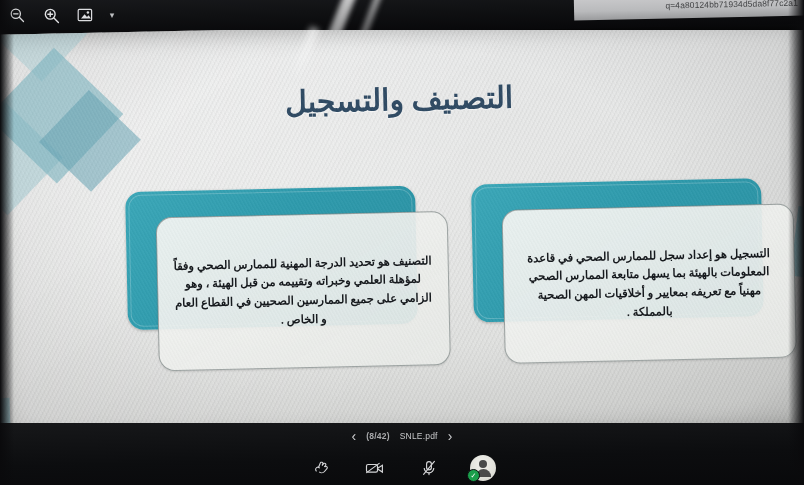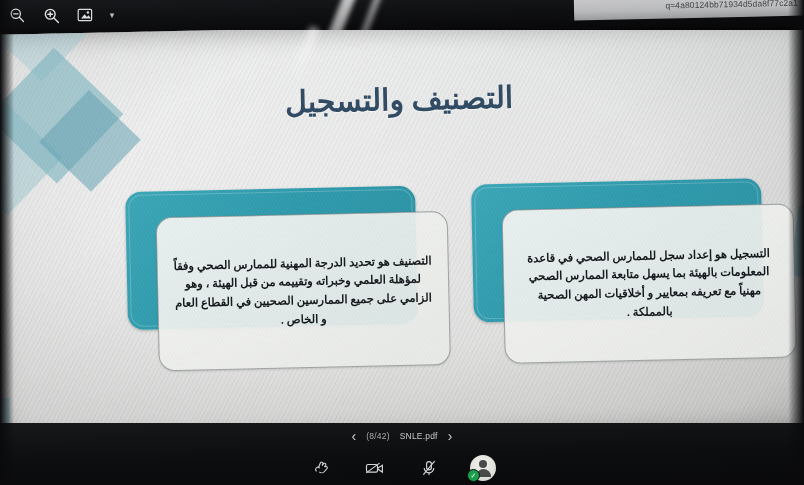--- a/index.html
+++ b/index.html
@@ -150,21 +150,21 @@
     background:linear-gradient(180deg,#17181a 0%,#0c0d0f 50%,#08080a 100%);
     transform:rotate(-1.2deg);
   }
 
   .pager{
     position:absolute;left:0;right:0;top:6px;
     display:flex;align-items:center;justify-content:center;gap:10px;
     color:#b7b8ba;font-size:8.5px;letter-spacing:.2px;
   }
   .pager .chev{font-size:14px;color:#cfd0d2;line-height:1;}
-  .pager .pgnum{color:#a9aaac;}
+  .pager .pgnum{color:#a9aaac;font-weight:bold;}
   .pager .fname{color:#c8c9cb;}
 
   .tray{
     position:absolute;left:0;right:0;bottom:4px;
     display:flex;align-items:center;justify-content:center;gap:28px;
   }
   .tray-btn{width:26px;height:22px;display:flex;align-items:center;justify-content:center;color:#d4d5d7;}
   .avatar{
     position:relative;width:26px;height:26px;border-radius:50%;
     background:radial-gradient(circle at 45% 35%,#f2f1ec 0%,#ddddd6 70%,#c9c9c1 100%);

